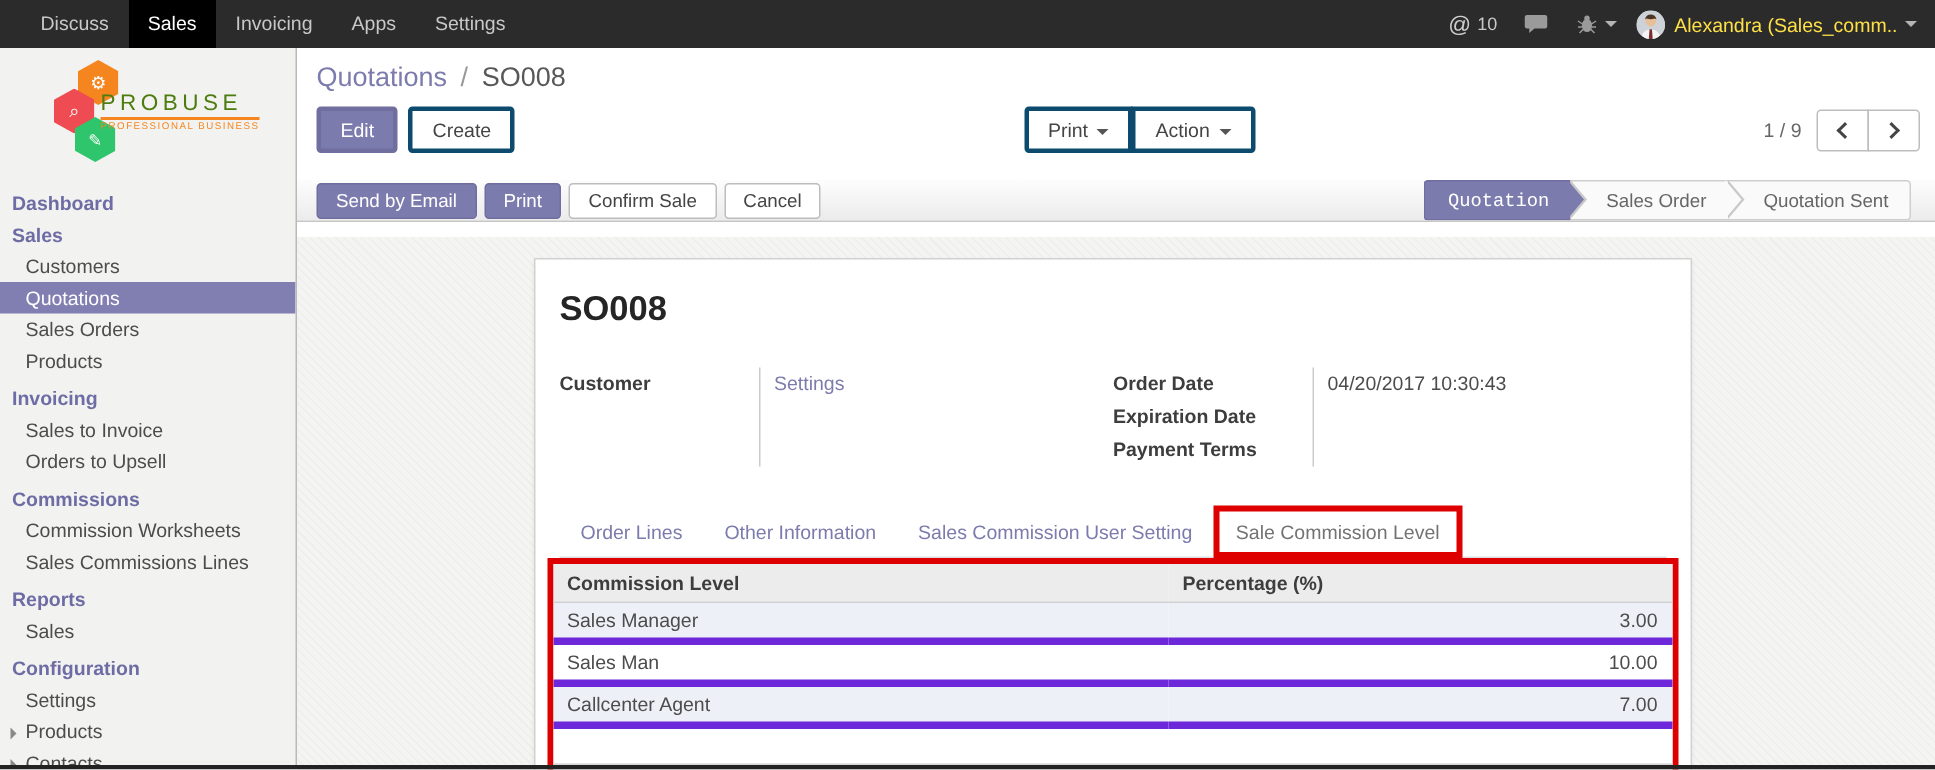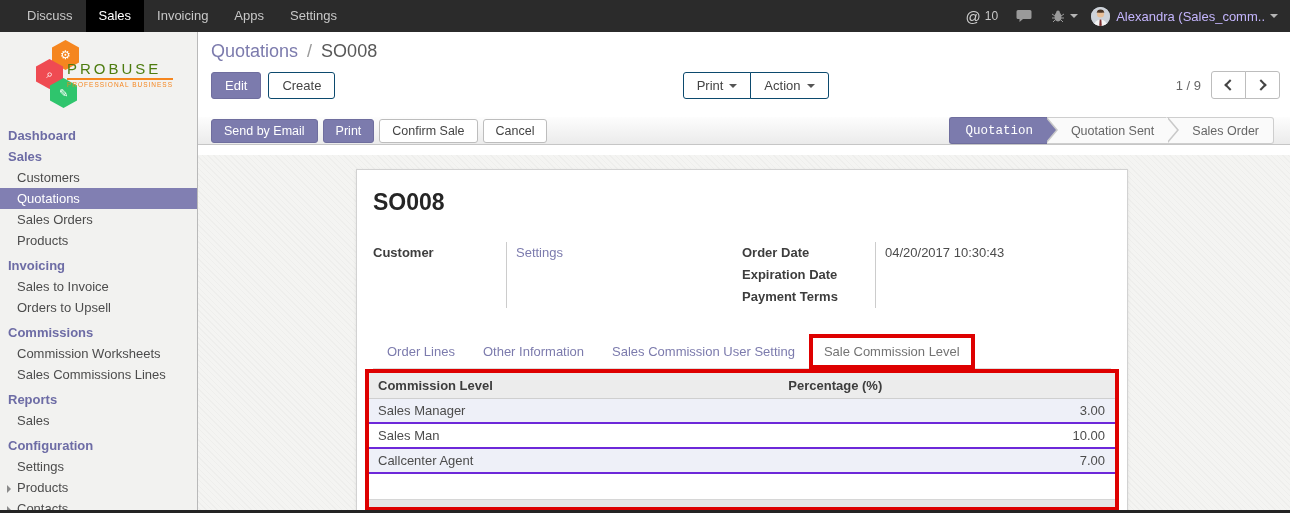--- a/index.html
+++ b/index.html
@@ -14,21 +14,21 @@
   .tb-left { display:flex; padding-left:14px; }
   .tb-item { color:#c8c8c8; line-height:32px; padding:0 13px; font-size:13px; cursor:pointer; }
   .tb-item.active { background:#000; color:#fff; }
   .tb-right { display:flex; align-items:center; padding-right:8px; color:#c8c8c8; }
   .tb-ico { display:flex; align-items:center; padding:0 9px; height:32px; cursor:pointer; }
   .at-glyph { font-size:15px; color:#cfcfcf; margin-right:4px; }
   .tb-count { font-size:12px; }
   .caret-down { width:0; height:0; border-left:4px solid transparent; border-right:4px solid transparent; border-top:4px solid #b5b5b5; display:inline-block; margin-left:5px; }
   .avatar { width:19px; height:19px; border-radius:50%; overflow:hidden; background:#c9ced6; margin-right:6px; flex:none; }
   .tb-user { display:flex; align-items:center; cursor:pointer; padding:0 4px; }
-  .tb-username { font-size:13px; color:#c4b5fd; white-space:nowrap; }
+  .tb-username { font-size:13px; color:#fde047; white-space:nowrap; }
   
   .shell { display:flex; height:478px; }
   
   .sidebar { width:198px; flex:none; background:#f2f2f0; border-right:1px solid #b9b9b9; overflow:hidden; }
   .logo-wrap { position:relative; height:80px; margin-top:5px; }
   .hex { position:absolute; clip-path:polygon(50% 0,100% 25%,100% 75%,50% 100%,0 75%,0 25%); display:flex; align-items:center; justify-content:center; color:#fff; }
   .hex.orange { width:27px; height:30px; left:52px; top:3px; background:#f5861f; font-size:12px; }
   .hex.red    { width:27px; height:30px; left:36px; top:22px; background:#ef4b52; font-size:12px; }
   .hex.green  { width:27px; height:30px; left:50px; top:41px; background:#2fc56d; font-size:11px; }
   .logo-text { position:absolute; left:67px; top:23px; }
@@ -41,21 +41,21 @@
   .snav-item.active { background:#817fb2; color:#fff; }
   .expand-arrow { display:inline-block; width:0; height:0; border-top:4px solid transparent; border-bottom:4px solid transparent; border-left:4px solid #8a8a8a; position:absolute; left:7px; top:8px; }
   
   .main { flex:1; display:flex; flex-direction:column; background:#fff;gap:10px; }
   .control-panel { background:#fff; padding:9px 10px 8px 13px; }
   .breadcrumb { font-size:18px; }
   .bc-parent { color:#7c7bad; cursor:pointer; }
   .bc-sep { color:#999; margin:0 4px; }
   .bc-current { color:#585858; }
   .cp-row { display:flex; align-items:center; margin-top:9px; }
-  .btn { font-size:13px; padding:5px 13px; border:1px solid #0c4a6e; background:#fff; color:#444; border-radius:3px; cursor:pointer; font-family:inherit; }
+  .btn { font-size:13px; padding:5px 13px; border:3px solid #0c4a6e; background:#fff; color:#444; border-radius:3px; cursor:pointer; font-family:inherit; }
   .btn.primary { background:#7c7bad; border-color:#6f6e9e; color:#fff; }
   .btn + .btn { margin-left:7px; }
   .cp-center { flex:1; display:flex; justify-content:center; }
   .btn-group { display:flex; }
   .btn-group .btn { border-radius:0; margin-left:-1px; }
   .btn-group .btn:first-child { border-radius:3px 0 0 3px; margin-left:0; }
   .btn-group .btn:last-child { border-radius:0 3px 3px 0; }
   .btn .caret-dark { width:0; height:0; border-left:4px solid transparent; border-right:4px solid transparent; border-top:4px solid #555; display:inline-block; margin-left:6px; vertical-align:middle; }
   .pager { display:flex; align-items:center; }
   .pager-value { color:#666; margin-right:10px; font-size:13px; }
@@ -100,21 +100,21 @@
   
   .tabs { display:flex; align-items:flex-end; margin:26px 16px 0; border-bottom:1px solid #ddd; }
   .tab { padding:9px 14px; color:#7c7bad; cursor:pointer; white-space:nowrap; }
   .tab.active { color:#737373; background:#fff; border:4px solid #de0000; padding:6px 11px; margin-bottom:-1px; cursor:default; }
   
   .red-box { border:4px solid #de0000; margin:0 8px; }
   table.commission { width:100%; border-collapse:collapse; }
   table.commission th { background:#ececec; text-align:left; font-weight:bold; color:#3d3d3d;
         padding:4px 9px; height:25px; border-bottom:1px solid #cfcfcf; }
   table.commission th.num-col { width:45%; }
-  table.commission td { padding:4px 9px; height:25px; border-top:2px solid #6d28d9; }
+  table.commission td { padding:4px 9px; height:25px; border-top:5px solid #6d28d9; }
   table.commission tr:first-child td { border-top:none; }
   table.commission td.num { text-align:right; padding-right:10px; }
   tr.row-odd  { background:#eef0f8; }
   tr.row-even { background:#fff; }
   tr.row-empty td { height:26px; background:#fff; }
   .table-footer { height:8px; background:#e6e6e6; border-top:1px solid #d6d6d6; }
   .sheet-hr { border:none; border-top:1px solid #ddd; margin:11px 14px 0; }
   .bottom-edge { position:absolute; left:0; bottom:0; width:1290px; height:3px; background:#232323; }
   svg { display:block; }
 </style>
@@ -243,22 +243,22 @@
 
     <div class="statusbar">
       <div class="sb-buttons">
         <button class="sb-btn primary">Send by Email</button>
         <button class="sb-btn primary">Print</button>
         <button class="sb-btn">Confirm Sale</button>
         <button class="sb-btn">Cancel</button>
       </div>
       <div class="pipeline">
         <div class="pipe active">Quotation</div>
+        <div class="pipe">Sales Order</div>
         <div class="pipe">Quotation Sent</div>
-        <div class="pipe">Sales Order</div>
       </div>
     </div>
 
     <div class="content">
       <div class="sheet">
         <div class="sheet-title">SO008</div>
 
         <div class="fields">
           <div class="fgroup left">
             <div class="flabels">

